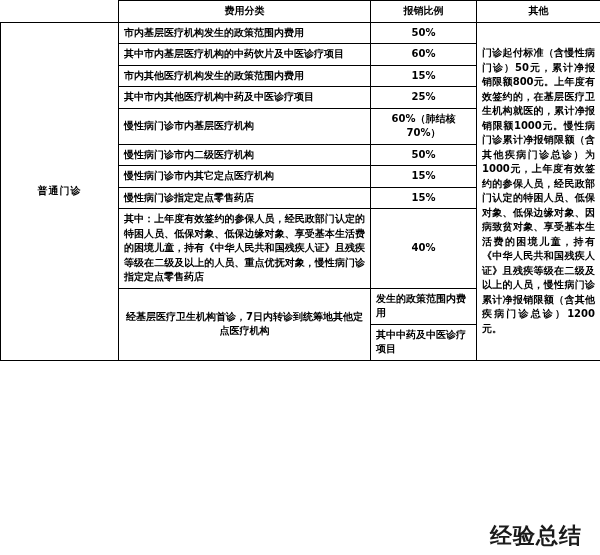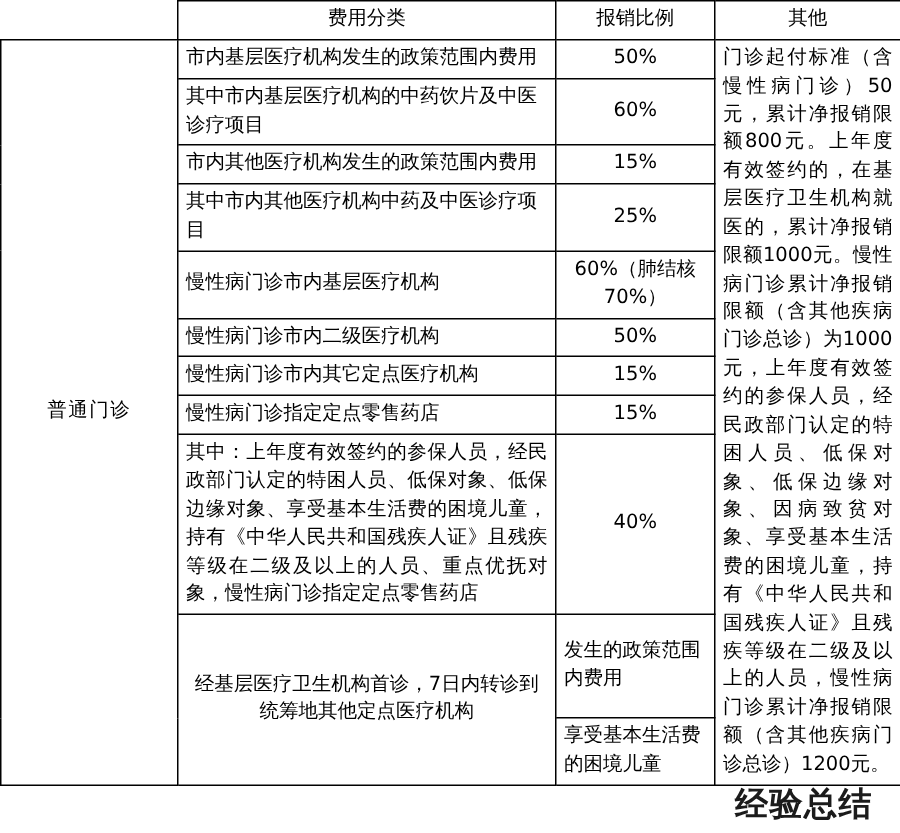--- a/index.html
+++ b/index.html
@@ -17,22 +17,23 @@
   }
   table.sheet {
     border-collapse: collapse;
     width: 600px;
     table-layout: fixed;
   }
   table.sheet td {
     border: 1px solid #000;
     vertical-align: middle;
     padding: 3px 5px;
-    font-size: 13px;
+    font-size: 10px;
     line-height: 1.45;
+    font-weight: bold;
   }
   
   col.c-cat   { width: 118px; }
   col.c-type  { width: 252px; }
   col.c-rate  { width: 106px; }
   col.c-other { width: 124px; }
 
   .hdr {
     text-align: center;
     font-size: 11.5px;
@@ -142,21 +143,21 @@
       <td class="type-cell just">其中：上年度有效签约的参保人员，经民政部门认定的特困人员、低保对象、低保边缘对象、享受基本生活费的困境儿童，持有《中华人民共和国残疾人证》且残疾等级在二级及以上的人员、重点优抚对象，慢性病门诊指定定点零售药店</td>
       <td class="rate">40%</td>
     </tr>
 
     <tr>
       <td class="sub-label" rowspan="2" style="width:118px; border-right:1px solid #000;">经基层医疗卫生机构首诊，7日内转诊到统筹地其他定点医疗机构</td>
       <td class="type-cell" style="border-left:none;">发生的政策范围内费用</td>
       <td class="rate">20%</td>
     </tr>
     <tr>
-      <td class="type-cell" style="border-left:none;">享受基本生活费的困境儿童</td>
+      <td class="type-cell" style="border-left:none;">其中中药及中医诊疗项目</td>
       <td class="rate">30%</td>
     </tr>
   </tbody>
 </table>
 
 <div class="watermark">
   <span>经验总结</span>
 </div>
 
 </body></html>

